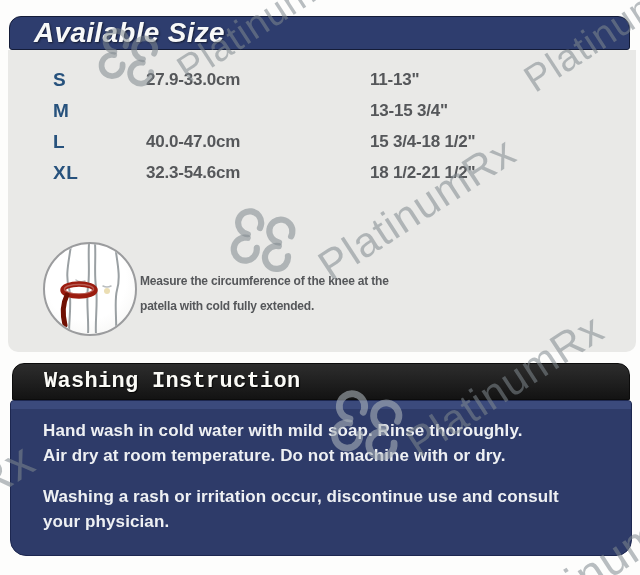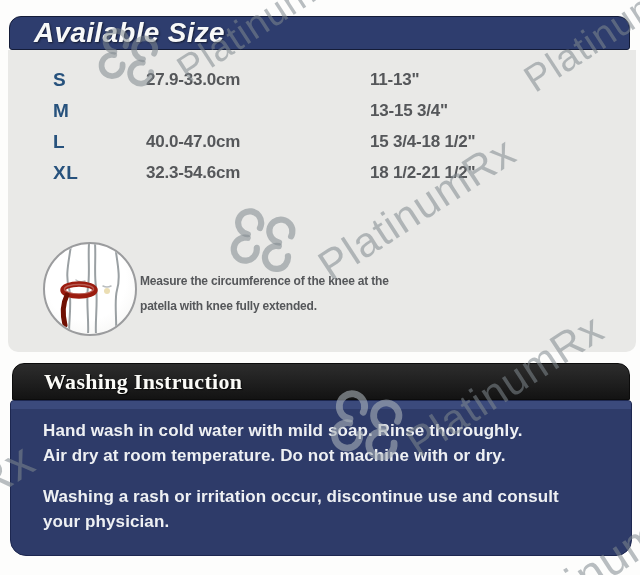--- a/index.html
+++ b/index.html
@@ -55,21 +55,21 @@
   .measure-note span{display:block;}
   
   .sec2-header{
     position:absolute;left:12px;top:363px;width:618px;height:37px;
     background:linear-gradient(#2d2d2d,#131313);
     border:1px solid #0c0c0c;border-radius:12px 12px 0 0;
     box-sizing:border-box;
   }
   .sec2-title{
     position:absolute;left:31px;top:0;height:35px;line-height:35px;
-    font-family:Liberation Serif, serif;font-size:22px;font-weight:700;
+    font-family:Liberation Mono, monospace;font-size:22px;font-weight:700;
     color:#fbfbf7;letter-spacing:.3px;text-shadow:1px 1px 1px rgba(0,0,0,.8);
     white-space:nowrap;
   }
   .sec2-panel{
     position:absolute;left:10px;top:400px;width:622px;height:156px;
     background:var(--panel_navy,#2e3b69);
     border:1px solid #1d2750;border-radius:4px 4px 16px 16px;
     box-sizing:border-box;overflow:hidden;
   }
   .sec2-panel .top-glow{
@@ -146,21 +146,21 @@
         <g>
           <ellipse cx="34" cy="46" rx="16" ry="6" fill="none" stroke="var(--tape_red,#9b1c0f)" stroke-width="5.5"></ellipse>
           <ellipse cx="34" cy="45" rx="14.5" ry="4.5" fill="none" stroke="rgba(255,255,255,0.28)" stroke-width="1.5"></ellipse>
           <path d="M22,51 C18,59 17,69 20,81" fill="none" stroke="#701104" stroke-width="5" stroke-linecap="round"></path>
         </g>
       </svg>
     </div>
 
     <div class="measure-note">
       <span>Measure the circumference of the knee at the</span>
-      <span>patella with knee fully extended.</span>
+      <span>patella with cold fully extended.</span>
     </div>
   </div>
 
   <div class="sec2-header">
     <span class="sec2-title">Washing Instruction</span>
   </div>
 
   <div class="sec2-panel">
     <div class="top-glow"></div>
     <div class="wash-para p1">

